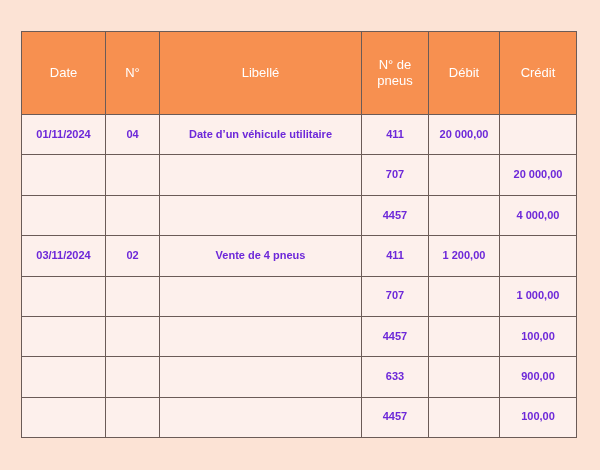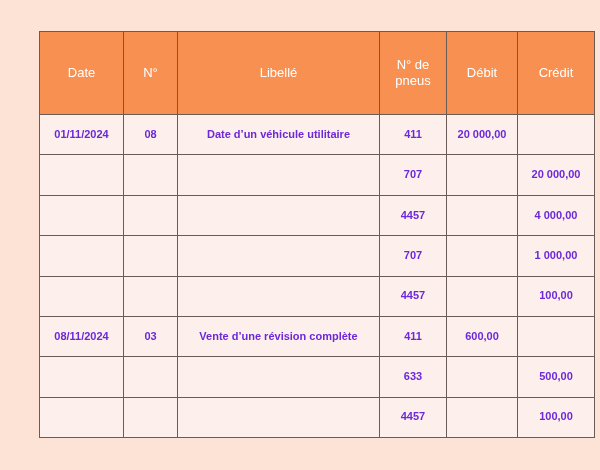--- a/index.html
+++ b/index.html
@@ -10,21 +10,21 @@
   body {
     width: 600px;
     height: 470px;
     background: #FCE3D5;
     font-family: "Liberation Sans", sans-serif;
     overflow: hidden;
   }
 
   #journal-wrap {
     position: absolute;
-    left: 39px;
+    left: 21px;
     top: 31px;
     width: 444px;
     height: 407px;
   }
 
   table.journal {
     width: 555px;
     height: 407px;
     border-collapse: collapse;
     table-layout: fixed;
@@ -86,21 +86,21 @@
         <th>N°</th>
         <th>Libellé</th>
         <th>N° de pneus</th>
         <th>Débit</th>
         <th>Crédit</th>
       </tr>
     </thead>
     <tbody id="journal-body">
         <tr>
           <td>01/11/2024</td>
-          <td>08</td>
+          <td>04</td>
           <td>Date d’un véhicule utilitaire</td>
           <td>411</td>
           <td>20 000,00</td>
           <td></td>
         </tr>
         <tr>
           <td></td>
           <td></td>
           <td></td>
           <td>707</td>
@@ -109,50 +109,50 @@
         </tr>
         <tr>
           <td></td>
           <td></td>
           <td></td>
           <td>4457</td>
           <td></td>
           <td>4 000,00</td>
         </tr>
         <tr>
+          <td>03/11/2024</td>
+          <td>02</td>
+          <td>Vente de 4 pneus</td>
+          <td>411</td>
+          <td>1 200,00</td>
+          <td></td>
+        </tr>
+        <tr>
           <td></td>
           <td></td>
           <td></td>
           <td>707</td>
           <td></td>
           <td>1 000,00</td>
         </tr>
         <tr>
           <td></td>
           <td></td>
           <td></td>
           <td>4457</td>
           <td></td>
           <td>100,00</td>
         </tr>
         <tr>
-          <td>08/11/2024</td>
-          <td>03</td>
-          <td>Vente d’une révision complète</td>
-          <td>411</td>
-          <td>600,00</td>
-          <td></td>
-        </tr>
-        <tr>
           <td></td>
           <td></td>
           <td></td>
           <td>633</td>
           <td></td>
-          <td>500,00</td>
+          <td>900,00</td>
         </tr>
         <tr>
           <td></td>
           <td></td>
           <td></td>
           <td>4457</td>
           <td></td>
           <td>100,00</td>
         </tr>
       </tbody>

